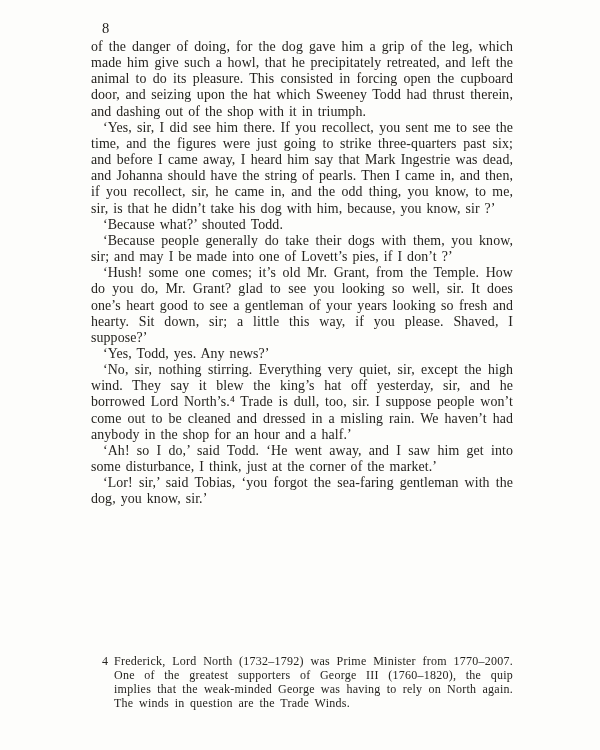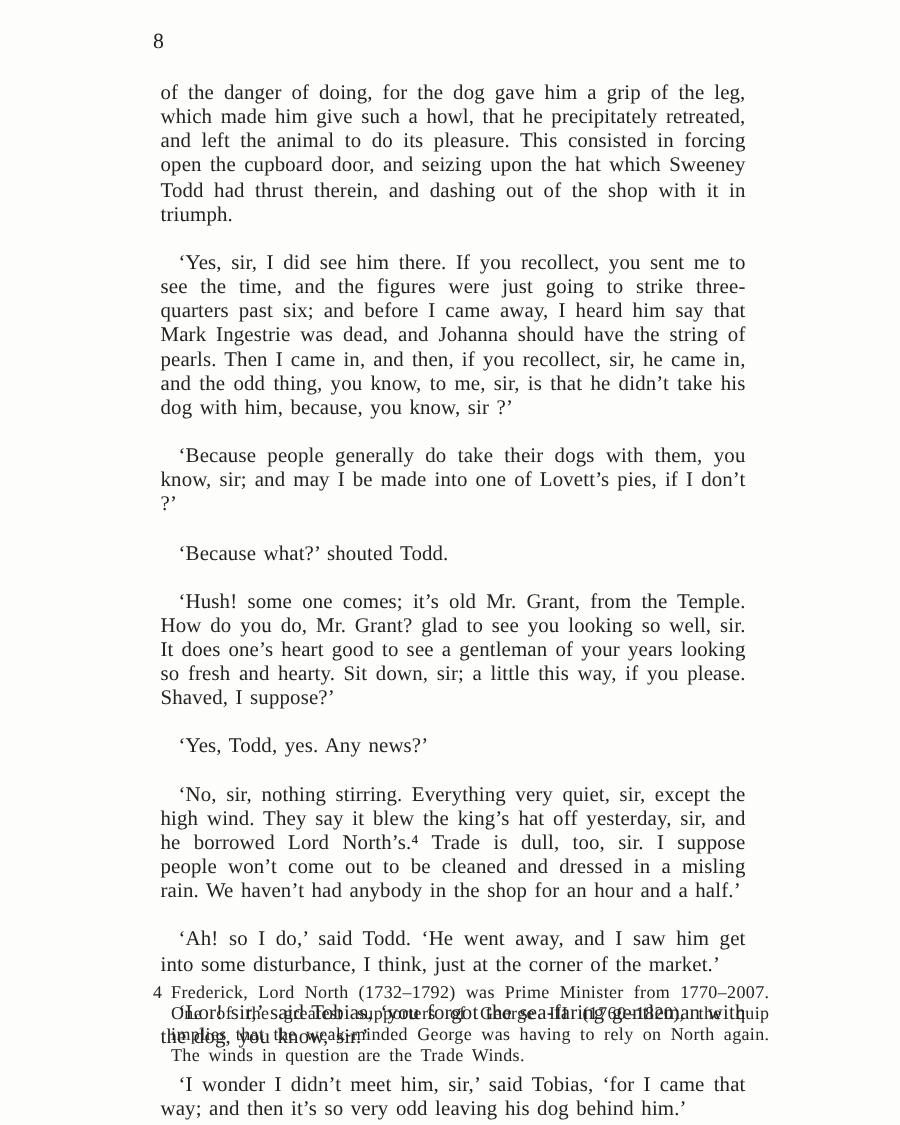--- a/index.html
+++ b/index.html
@@ -39,21 +39,21 @@
     top: 39px;
     left: 91px;
     width: 422px;
     font-size: 13.9px;
     line-height: 16.15px;
     text-align: justify;
     word-spacing: 1.4px;
     letter-spacing: 0.1px;
   }
   .body-text p {
-    margin: 16px;
+    margin: 0;
     padding: 0;
     text-indent: 12px;
   }
   .body-text p:first-child {
     text-indent: 0;
   }
   .footnote {
     position: absolute;
     top: 654px;
     left: 91px;
@@ -78,28 +78,27 @@
 
 <div class="page">
 
   <header class="page-header">
     <span class="page-number">8</span>
   </header>
 
   <main class="body-text">
     <p>of the danger of doing, for the dog gave him a grip of the leg, which made him give such a howl, that he precipitately retreated, and left the animal to do its pleasure. This consisted in forcing open the cupboard door, and seizing upon the hat which Sweeney Todd had thrust therein, and dashing out of the shop with it in triumph.</p>
     <p>‘Yes, sir, I did see him there. If you recollect, you sent me to see the time, and the figures were just going to strike three-quarters past six; and before I came away, I heard him say that Mark Ingestrie was dead, and Johanna should have the string of pearls. Then I came in, and then, if you recollect, sir, he came in, and the odd thing, you know, to me, sir, is that he didn’t take his dog with him, because, you know, sir ?’</p>
+    <p>‘Because what?’ shouted Todd.</p>
     <p>‘Because people generally do take their dogs with them, you know, sir; and may I be made into one of Lovett’s pies, if I don’t ?’</p>
-    <p>‘Because what?’ shouted Todd.</p>
     <p>‘Hush! some one comes; it’s old Mr. Grant, from the Temple. How do you do, Mr. Grant? glad to see you looking so well, sir. It does one’s heart good to see a gentleman of your years looking so fresh and hearty. Sit down, sir; a little this way, if you please. Shaved, I suppose?’</p>
     <p>‘Yes, Todd, yes. Any news?’</p>
     <p>‘No, sir, nothing stirring. Everything very quiet, sir, except the high wind. They say it blew the king’s hat off yesterday, sir, and he borrowed Lord North’s.⁴ Trade is dull, too, sir. I suppose people won’t come out to be cleaned and dressed in a misling rain. We haven’t had anybody in the shop for an hour and a half.’</p>
     <p>‘Ah! so I do,’ said Todd. ‘He went away, and I saw him get into some disturbance, I think, just at the corner of the market.’</p>
     <p>‘Lor! sir,’ said Tobias, ‘you forgot the sea-faring gentleman with the dog, you know, sir.’</p>
-    <p>‘I wonder I didn’t meet him, sir,’ said Tobias, ‘for I came that way; and then it’s so very odd leaving his dog behind him.’</p>
   </main>
 
   <div class="footnote">
     <span class="fn-num">4</span>
     <span class="fn-text">Frederick, Lord North (1732–1792) was Prime Minister from 1770–2007. One of the greatest supporters of George III (1760–1820), the quip implies that the weak-minded George was having to rely on North again. The winds in question are the Trade Winds.</span>
   </div>
 
 </div>
 
 </body></html>

